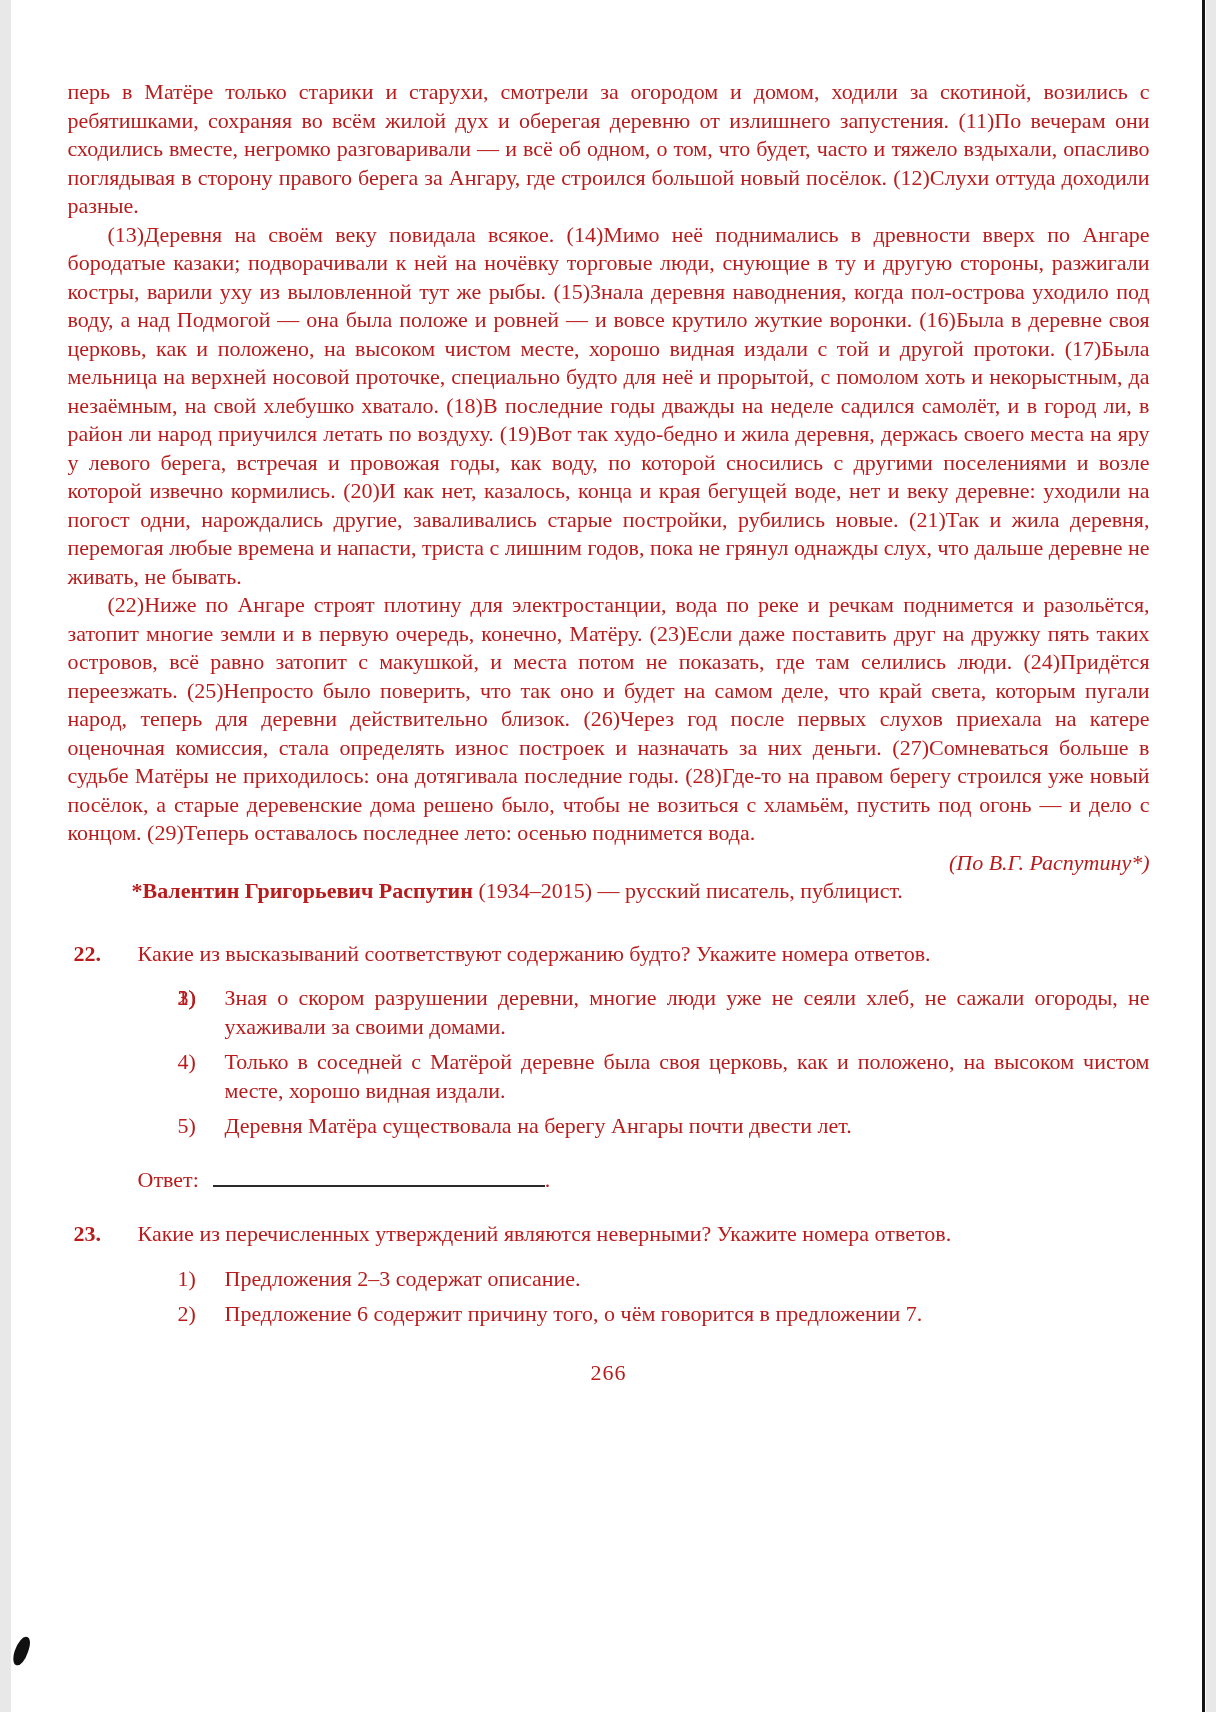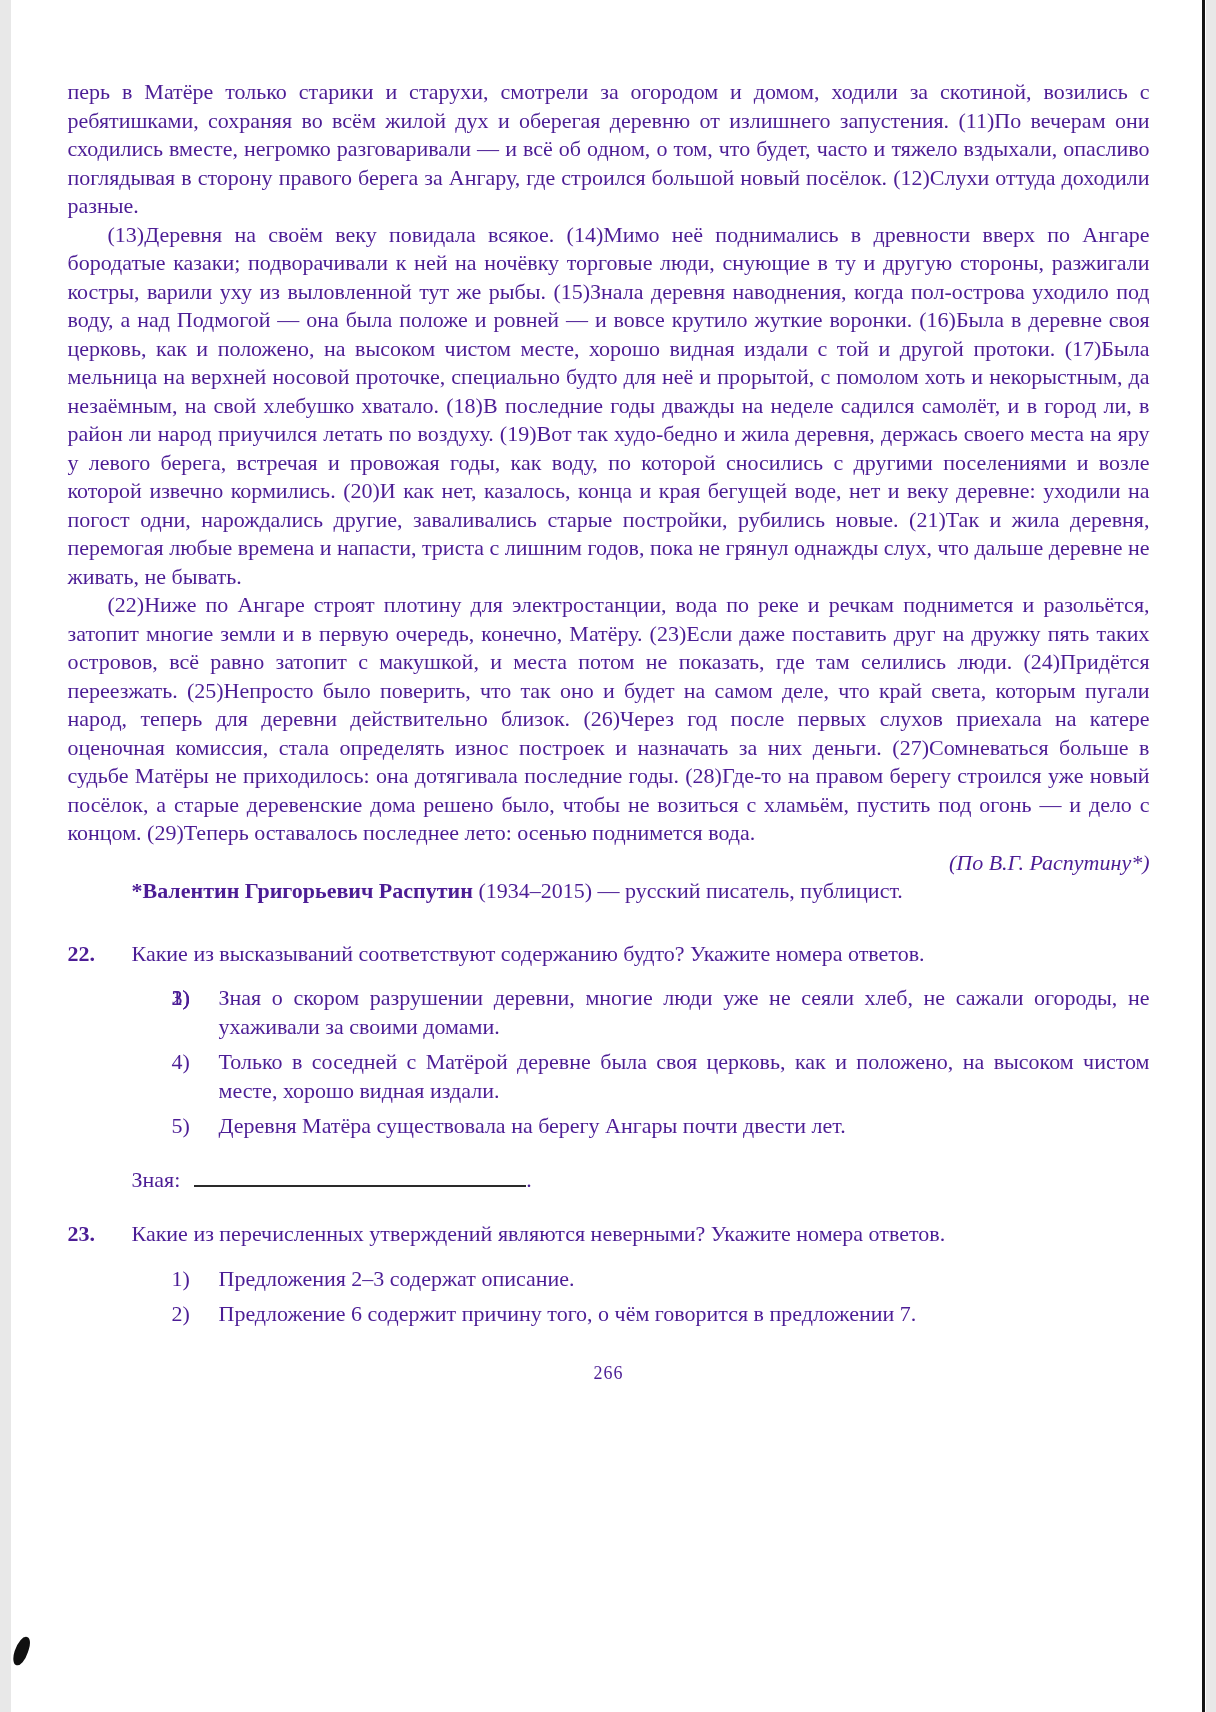--- a/index.html
+++ b/index.html
@@ -2,21 +2,21 @@
 <html lang="ru"><head>
 <meta charset="utf-8">
 <style>
   html, body { margin: 0; padding: 0; background: #e8e8e8; }
   .page {
     position: relative;
     width: 1195px;
     height: 1712px;
     margin: 0 auto;
     background: #ffffff;
-    color: #4c1d95;
+    color: #b91c1c;
     font-family: "Liberation Serif", "DejaVu Serif", serif;
     font-size: 22px;
     line-height: 28.5px;
     overflow: hidden;
     box-sizing: border-box;
     padding: 78px 56px 0 57px;
   }
   
   .scan-edge-right {
     position: absolute; top: 0; right: 1px; width: 3px; height: 1712px;
@@ -30,21 +30,21 @@
   .para { text-indent: 40px; }
   .para.no-indent { text-indent: 0; }
   .attribution {
     text-align: right !important;
     font-style: italic;
     margin-top: 1px !important;
   }
   .footnote { text-align: left !important; padding-left: 64px; }
   .footnote-name { font-weight: bold; }
 
-  .question { position: relative; padding-left: 64px; margin-top: 34px; }
+  .question { position: relative; padding-left: 64px; margin-top: 34px; margin-left: 6px; }
   .q-num {
     position: absolute; left: 0; top: 0;
     font-weight: bold;
   }
   .q-prompt { display: block; text-align: justify; }
   .options { list-style: none; margin: 16px 0 0 0; padding: 0 0 0 40px; }
   .option { position: relative; padding-left: 47px; margin-bottom: 7px; text-align: justify; }
   .opt-num { position: absolute; left: 0; top: 0; }
   .answer-row { margin-top: 22px; white-space: nowrap; }
   .answer-line {
@@ -52,21 +52,21 @@
     width: 332px;
     height: 1em;
     border-bottom: 2px solid #2a2a2a;
     margin-left: 14px;
     vertical-align: baseline;
   }
   .q23 { margin-top: 26px; }
   .page-number {
     text-align: center;
     margin-top: 30px;
-    font-size: 18px;
+    font-size: 22px;
     letter-spacing: 1px;
   }
 </style>
 </head>
 <body>
 
 <div class="page">
 
   <div class="scan-edge-right"></div>
   <div class="scan-blob"></div>
@@ -96,21 +96,21 @@
       <li class="option">
         <span class="opt-num">4)</span>
         <span>Только в соседней с Матёрой деревне была своя церковь, как и положено, на высоком чистом месте, хорошо видная издали.</span>
       </li>
       <li class="option">
         <span class="opt-num">5)</span>
         <span>Деревня Матёра существовала на берегу Ангары почти двести лет.</span>
       </li>
     </ol>
     <div class="answer-row">
-      <span>Зная:</span><span class="answer-line"></span><span>.</span>
+      <span>Ответ:</span><span class="answer-line"></span><span>.</span>
     </div>
   </section>
 
   <section class="question q23">
     <span class="q-num">23.</span>
     <span class="q-prompt">Какие из перечисленных утверждений являются неверными? Укажите номера ответов.</span>
     <ol class="options">
       <li class="option">
         <span class="opt-num">1)</span>
         <span>Предложения 2–3 содержат описание.</span>

